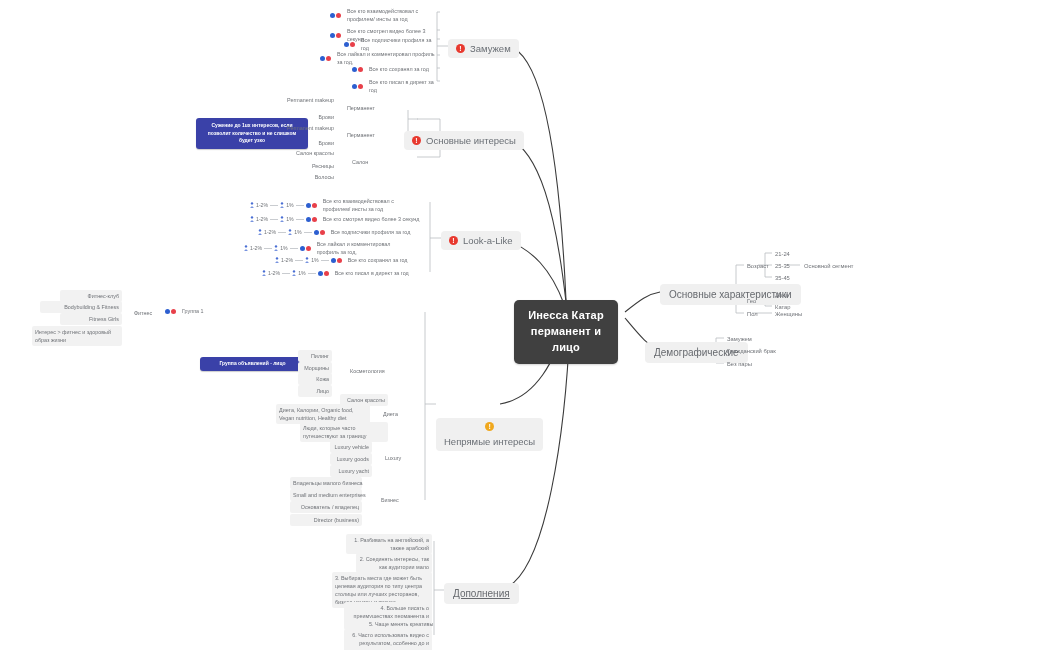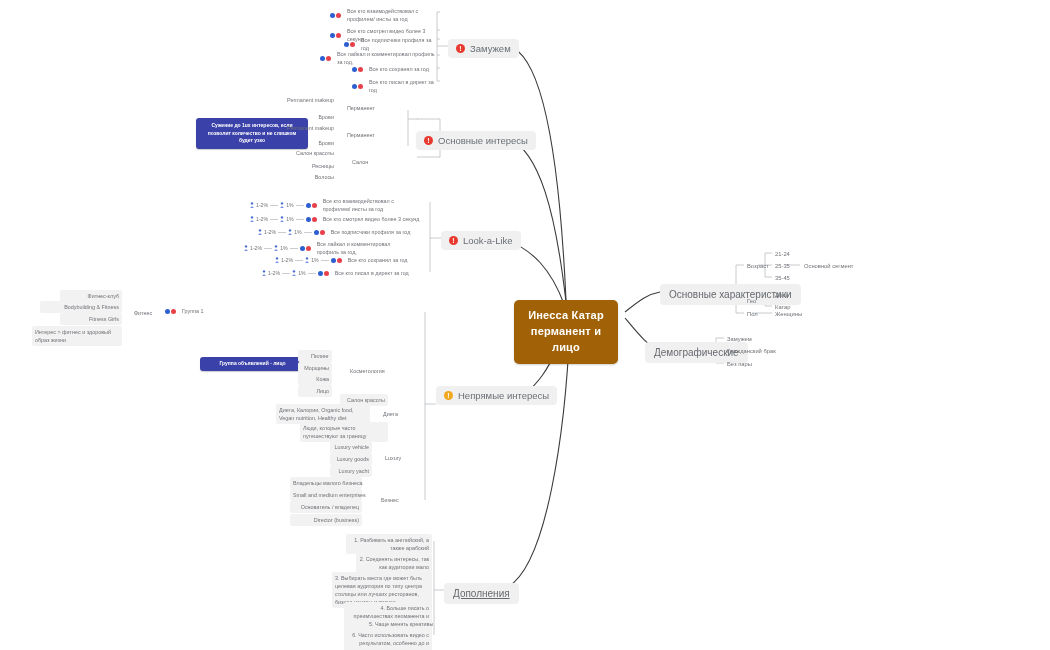--- a/index.html
+++ b/index.html
@@ -8,21 +8,21 @@
     font-family:"Liberation Sans","DejaVu Sans",sans-serif;
     color:#55595e;overflow:hidden;
   }
   #canvas{position:absolute;inset:0;}
   svg.links{position:absolute;left:0;top:0;width:1050px;height:650px;pointer-events:none;}
 
   .node{position:absolute;box-sizing:border-box;}
 
   
   .central{
-    background:#a16207;color:#fff;font-weight:bold;font-size:11px;
+    background:#404040;color:#fff;font-weight:bold;font-size:11px;
     border-radius:5px;text-align:center;line-height:1.45;
     padding:8px 10px;letter-spacing:.2px;
     box-shadow:0 1px 2px rgba(0,0,0,.18);
   }
 
   
   .branch{
     background:#f0f0f0;border-radius:4px;color:#6a6f75;
     font-size:9.5px;padding:4px 8px;white-space:nowrap;
     display:flex;align-items:center;gap:5px;
@@ -158,21 +158,21 @@
     <span class="leaf wrap">Все кто сохранял за год</span>
   </div>
   <div class="node rowflex" style="left:352px;top:77px;width:86px;">
     <span class="soc">
         <i class="fb"></i>
         <i class="ig"></i>
       </span>
     <span class="leaf wrap">Все кто писал в директ за год</span>
   </div>
 
-  <div class="node branch" style="left:416px;top:131px;text-align:right;">
+  <div class="node branch" style="left:404px;top:131px;text-align:right;">
     <span class="badge red">!</span>
     <span>Основные интересы</span>
   </div>
 
   <div class="node callout" style="left:196px;top:118px;width:112px;">Сужение до 1ux интересов, если позволит количество и не слишком будет узко</div>
 
   <div class="node leaf r" style="left:282px;top:95px;width:54px;">Permanent makeup</div>
   <div class="node leaf r" style="left:282px;top:112px;width:54px;">Брови</div>
   <div class="node leaf" style="left:345px;top:103px;">Перманент</div>
 
@@ -327,21 +327,21 @@
         <span>1%</span>
       </span>
     <span class="dash"></span>
     <span class="soc">
         <i class="fb"></i>
         <i class="ig"></i>
       </span>
     <span class="leaf">Все кто писал в директ за год</span>
   </div>
 
-  <div class="node branch" style="left:436px;top:386px;">
+  <div class="node branch" style="left:436px;top:418px;flex-direction:column;">
     <span class="badge amber">!</span>
     <span>Непрямые интересы</span>
   </div>
 
   <div class="node leaf boxed r" style="left:60px;top:290px;width:62px;">Фитнес-клуб</div>
   <div class="node leaf boxed r" style="left:40px;top:301px;width:82px;">Bodybuilding &amp; Fitness</div>
   <div class="node leaf boxed r" style="left:60px;top:313px;width:62px;">Fitness Girls</div>
   <div class="node leaf boxed wrap" style="left:32px;top:326px;width:90px;">Интерес &gt; фитнес и здоровый образ жизни</div>
   <div class="node leaf" style="left:132px;top:308px;">Фитнес</div>
   <div class="node rowflex" style="left:165px;top:306px;">

